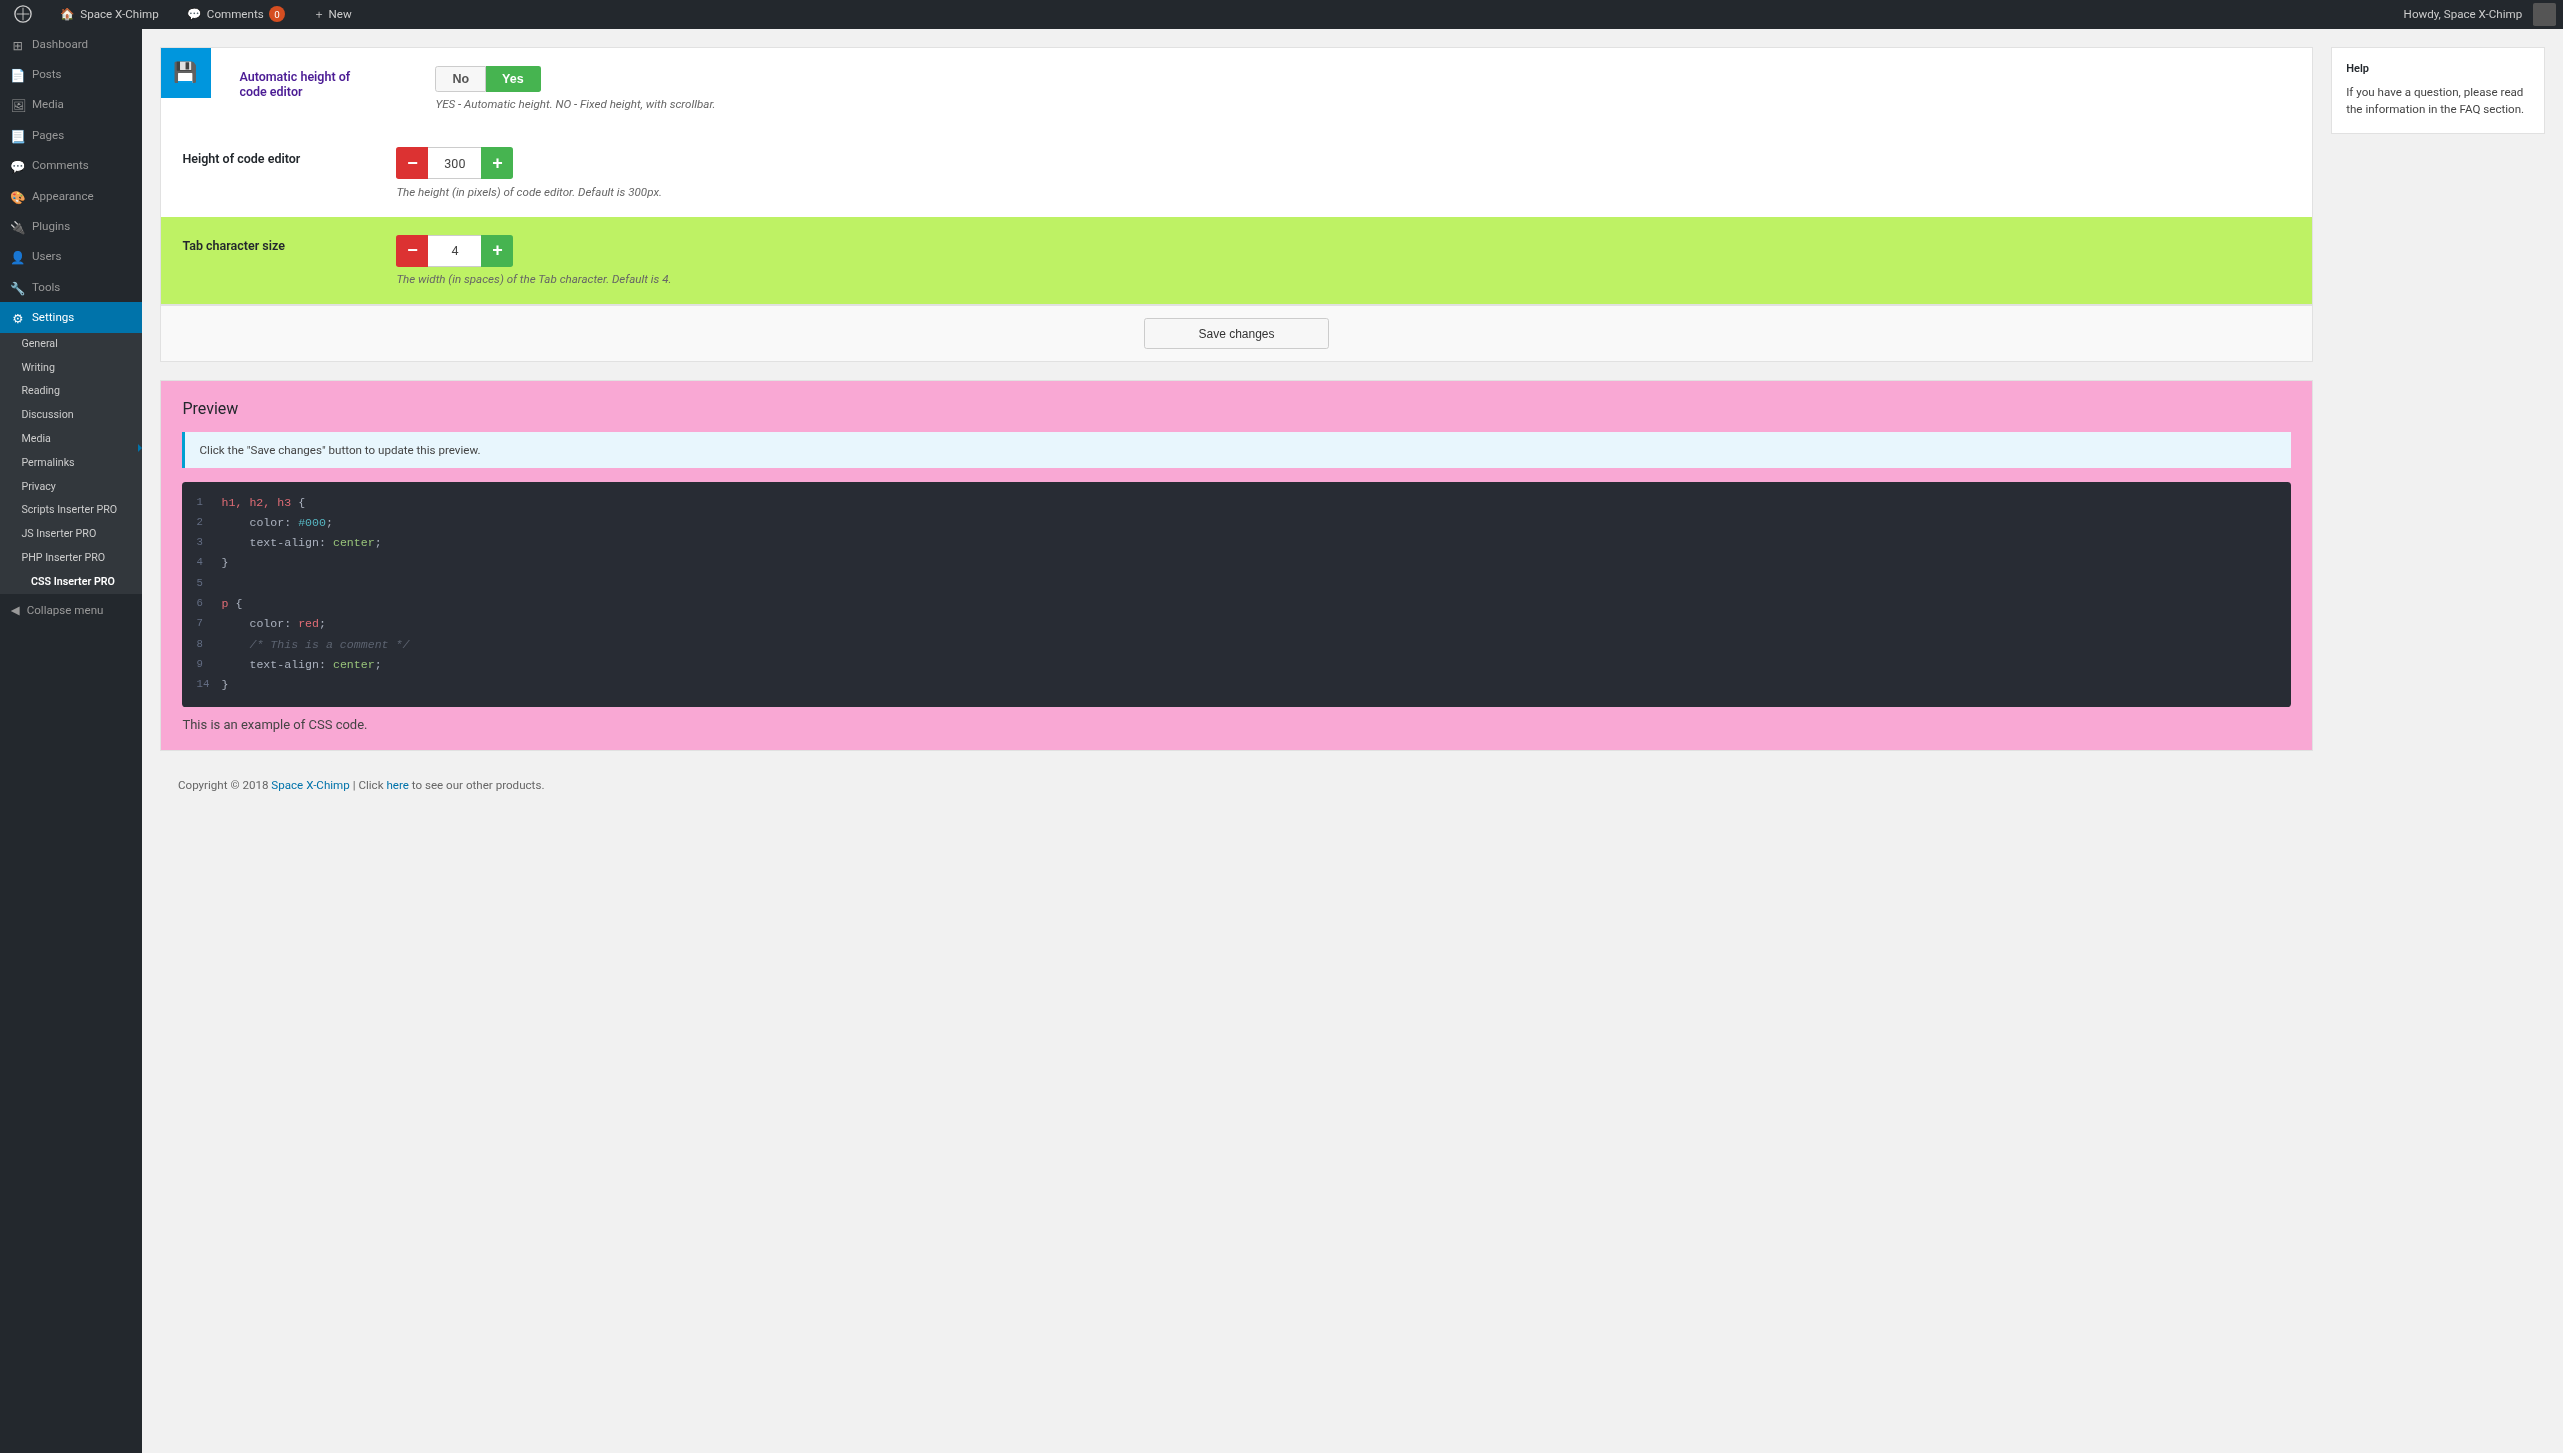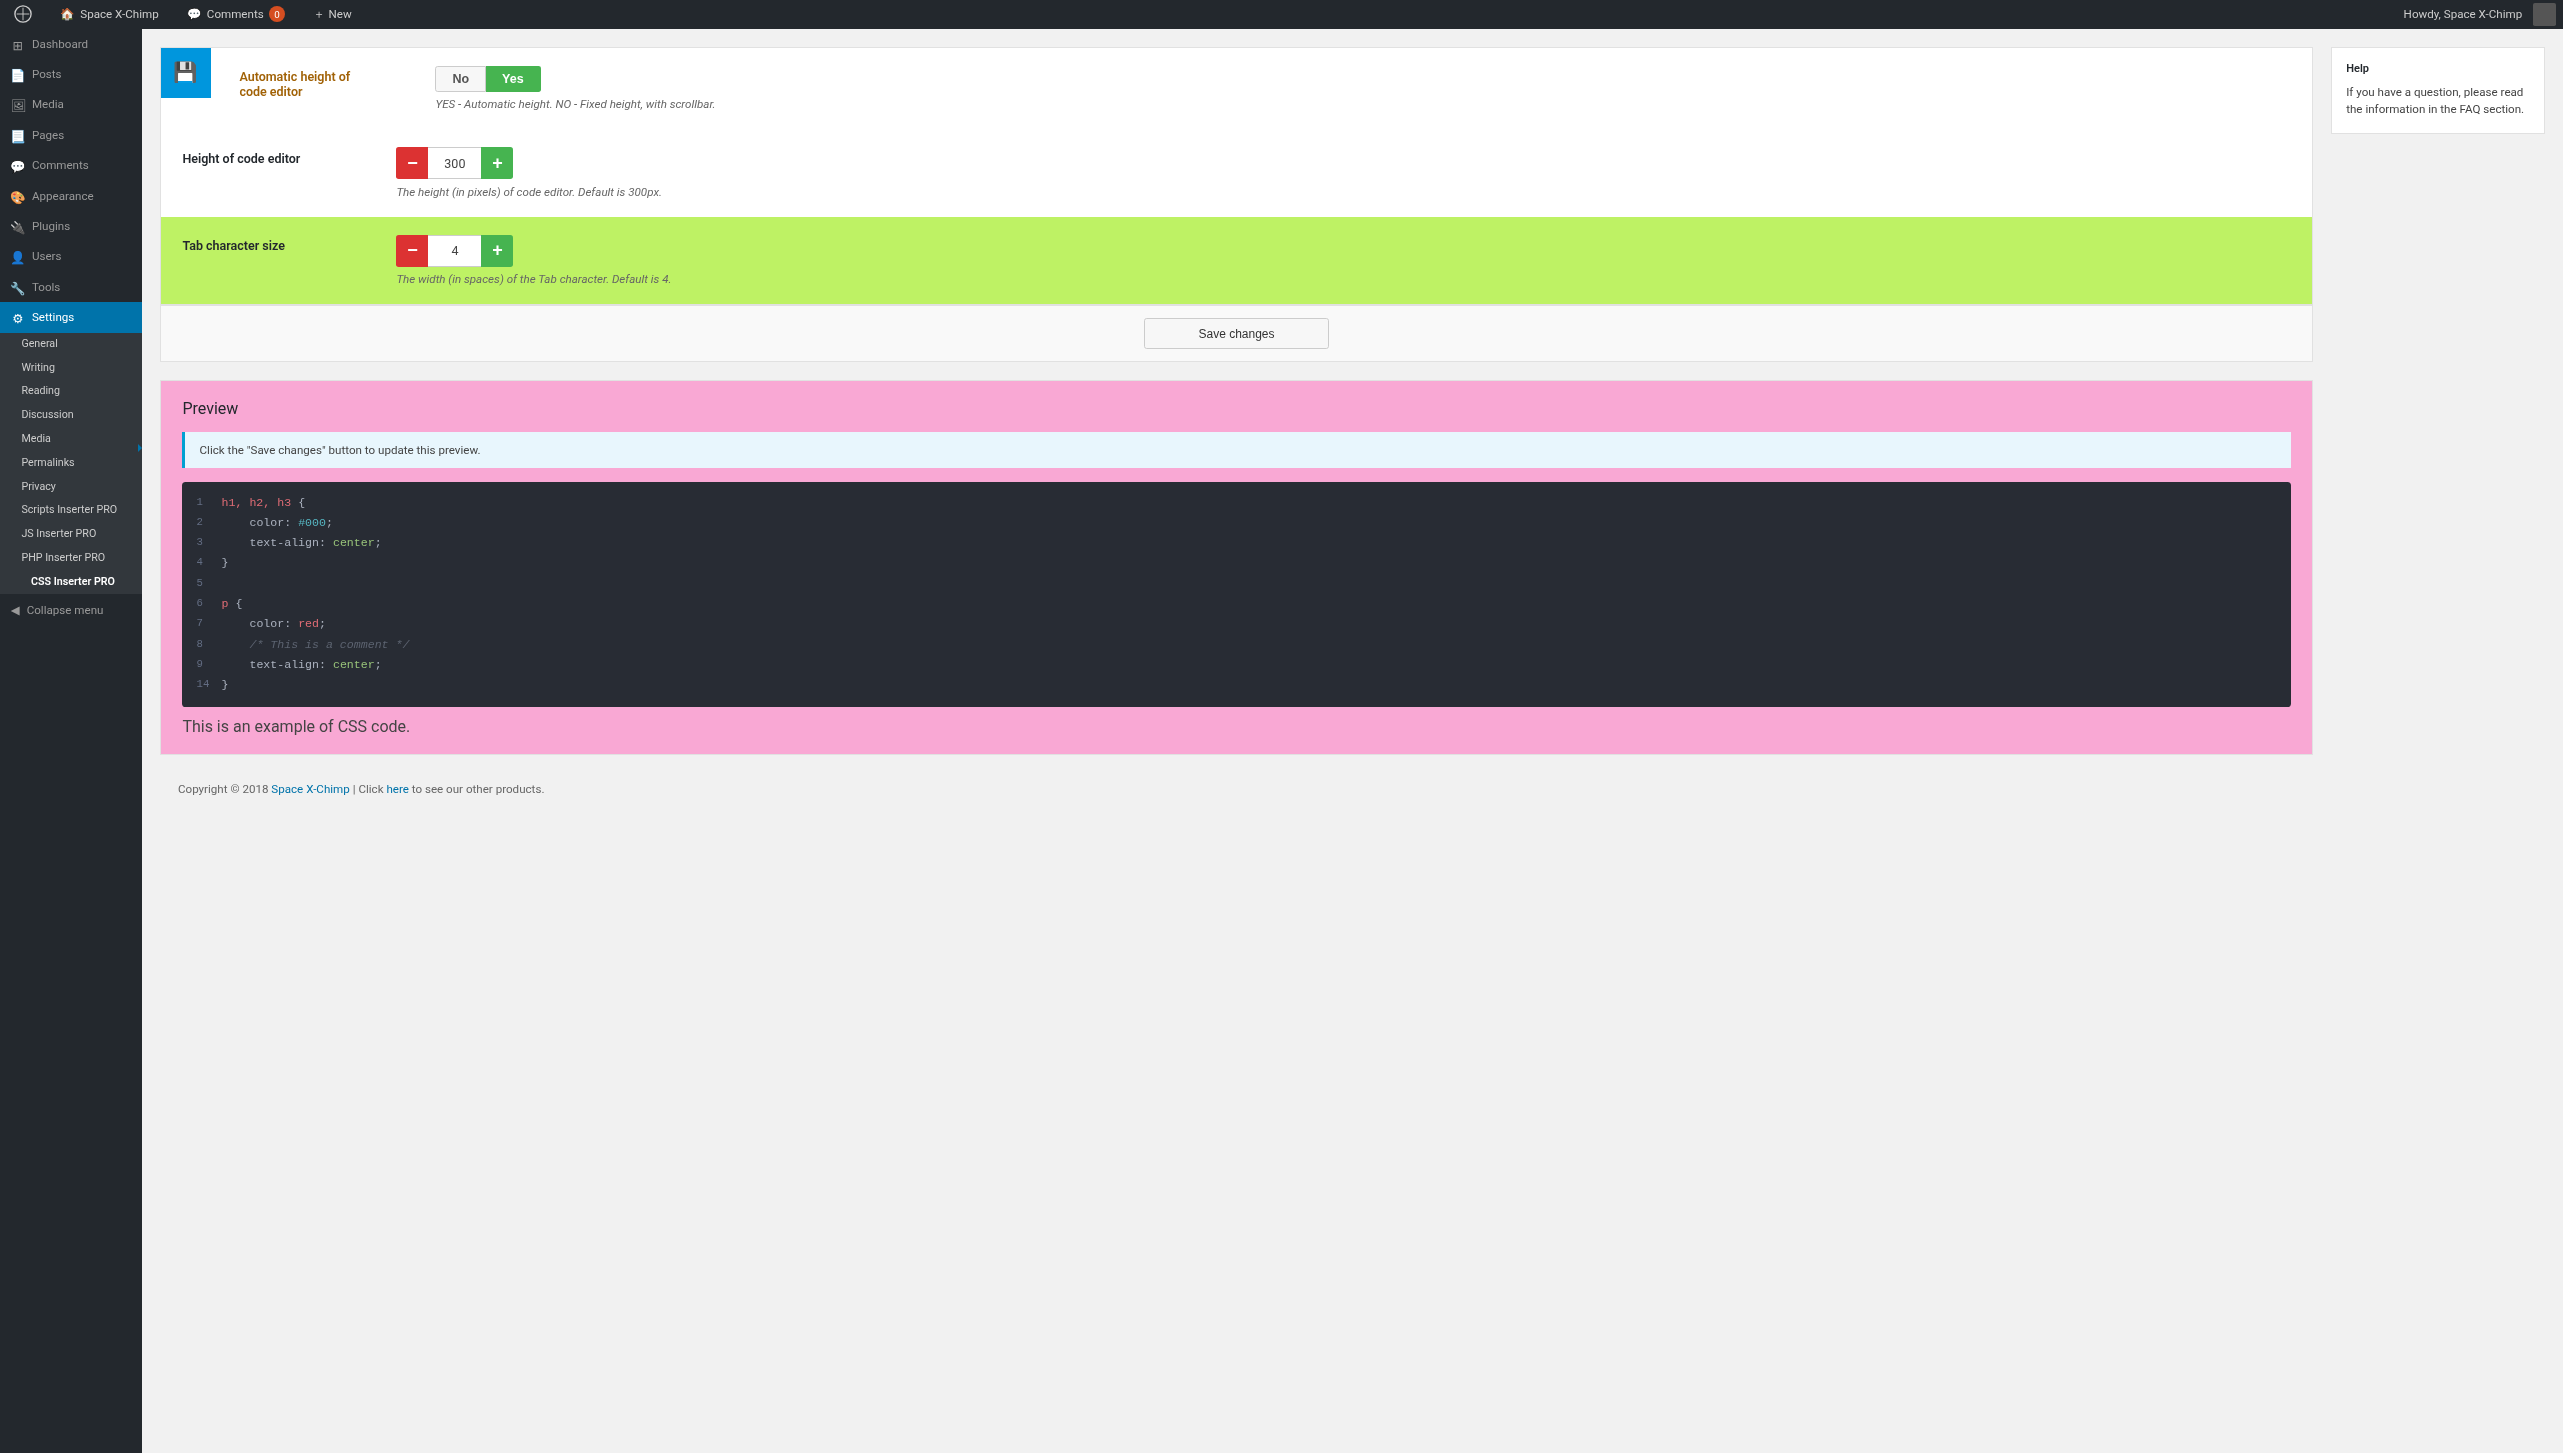--- a/index.html
+++ b/index.html
@@ -208,21 +208,21 @@
     .c-selector { color: #e06c75; }
     .c-brace { color: #abb2bf; }
     .c-property { color: #abb2bf; }
     .c-colon { color: #abb2bf; }
     .c-value-black { color: #56b6c2; }
     .c-value-string { color: #98c379; }
     .c-value-red { color: #e06c75; }
     .c-comment { color: #5c6370; font-style: italic; }
     .c-punct { color: #abb2bf; }
 
-    .preview-caption { font-size: 16px; color: #444; }
+    .preview-caption { font-size: 13px; color: #444; }
 
     
     #postbox-container-1 {
       width: 214px;
       flex-shrink: 0;
       margin-left: 18px;
     }
     .help-box {
       background: #fff;
       border: 0.9px solid #e1e1e1;
@@ -383,21 +383,21 @@
   <div id="wpcontent">
     <div id="wpbody-content-wrap">
       <div id="wpbody-content">
 
         <div style="background:#fff; border:0.9px solid #e1e1e1; margin-bottom:0; border-bottom:none; display:flex; align-items:flex-start; padding:18px 21.4px; position:relative; min-height:50px;">
           <div style="position:absolute;left:0;top:0;background:#0096dd;width:50px;height:50px;display:flex;align-items:center;justify-content:center;font-size:19.6px;color:#fff;">
             💾
           </div>
           <div style="padding-left:57px; flex:1;">
             <div style="display:flex; align-items:flex-start; gap:18px;">
-              <div style="width:178px; font-weight:600; font-size:12.5px; color:#a16207; flex-shrink:0; padding-top:3.6px;">Automatic height of<br>code editor</div>
+              <div style="width:178px; font-weight:600; font-size:12.5px; color:#4c1d95; flex-shrink:0; padding-top:3.6px;">Automatic height of<br>code editor</div>
               <div>
                 <div class="toggle-group">
                   <button class="toggle-btn inactive-no">No</button>
                   <button class="toggle-btn active-yes">Yes</button>
                 </div>
                 <div class="settings-description">YES - Automatic height. NO - Fixed height, with scrollbar.</div>
               </div>
             </div>
           </div>
         </div>

